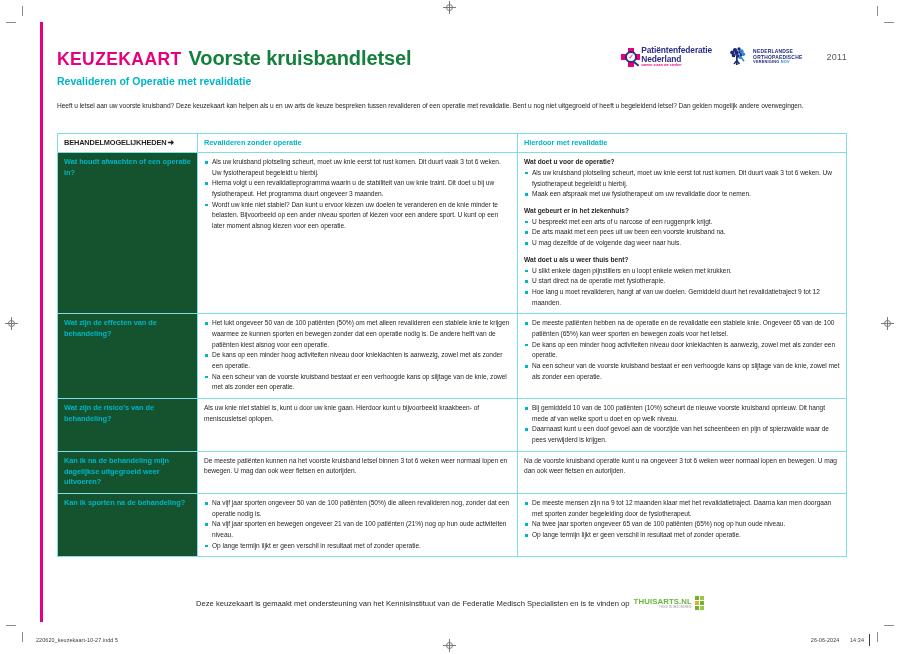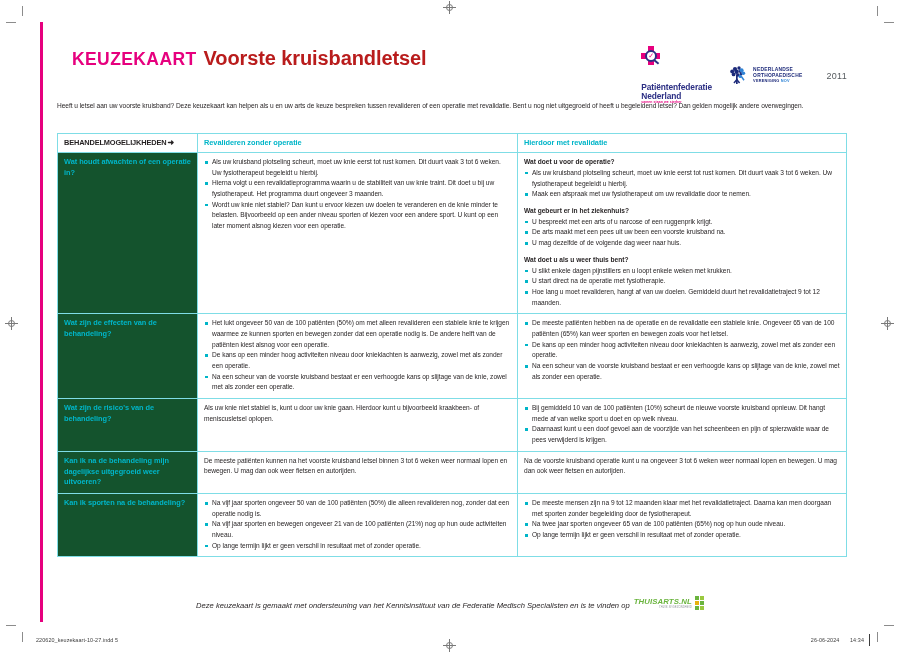--- a/index.html
+++ b/index.html
@@ -64,39 +64,39 @@
     top: 22px;
     width: 820px;
     height: 600px;
     border-left: 3px solid #e6007e;
     box-sizing: border-box;
   }
 
   
   .header {
     position: absolute;
-    left: 72px;
+    left: 57px;
     top: 47px;
     width: 790px;
   }
   .title-line {
     display: flex;
     align-items: baseline;
     gap: 7px;
   }
   .kw-keuzekaart {
     font-size: 17.5px;
     font-weight: bold;
     color: #e6007e;
     letter-spacing: .4px;
   }
   .kw-subject {
     font-size: 20px;
     font-weight: bold;
-    color: #b91c1c;
+    color: #15803d;
     letter-spacing: -.1px;
   }
   .subtitle {
     margin-top: 5px;
     font-size: 10.5px;
     font-weight: bold;
     color: #00b5c8;
   }
   .intro {
     position: absolute;
@@ -113,23 +113,22 @@
   .logos {
     position: absolute;
     right: 53px;
     top: 46px;
     display: flex;
     align-items: center;
     gap: 16px;
   }
   .logo-pfn {
     display: flex;
-    align-items: flex-start;
-    gap: 18px;
-    flex-direction: column;
+    align-items: center;
+    gap: 1px;
   }
   .pfn-mark {
     position: relative;
     width: 19px;
     height: 19px;
   }
   .pfn-cross-h {
     position: absolute;
     left: 0; top: 6.5px;
     width: 19px; height: 6px;
@@ -319,23 +318,22 @@
     position: absolute;
     left: 0;
     top: 596px;
     width: 900px;
     text-align: center;
     font-size: 7.6px;
     color: #231f20;
   }
   .footer-inner {
     display: inline-flex;
-    align-items: flex-end;
+    align-items: center;
     gap: 4px;
-    font-style: italic;
   }
   .thuisarts {
     display: inline-flex;
     align-items: center;
     gap: 3px;
   }
   .ta-word {
     font-size: 7.8px;
     font-weight: bold;
     color: #6ab43e;
@@ -415,20 +413,21 @@
   <div class="trim trim-v" style="right:22px; bottom:12px;"></div>
   <div class="trim trim-h" style="right:6px; bottom:28px;"></div>
 
   <div class="sheet"></div>
 
   <div class="header">
     <div class="title-line">
       <span class="kw-keuzekaart">KEUZEKAART</span>
       <span class="kw-subject">Voorste kruisbandletsel</span>
     </div>
+    <div class="subtitle">Revalideren of Operatie met revalidatie</div>
   </div>
 
   <div class="intro">Heeft u letsel aan uw voorste kruisband? Deze keuzekaart kan helpen als u en uw arts de keuze bespreken tussen revalideren of een operatie met revalidatie. Bent u nog niet uitgegroeid of heeft u begeleidend letsel? Dan gelden mogelijk andere overwegingen.</div>
 
   <div class="logos">
 
     <div class="logo-pfn">
       <div class="pfn-mark">
         <div class="pfn-cross-h"></div>
         <div class="pfn-cross-v"></div>

